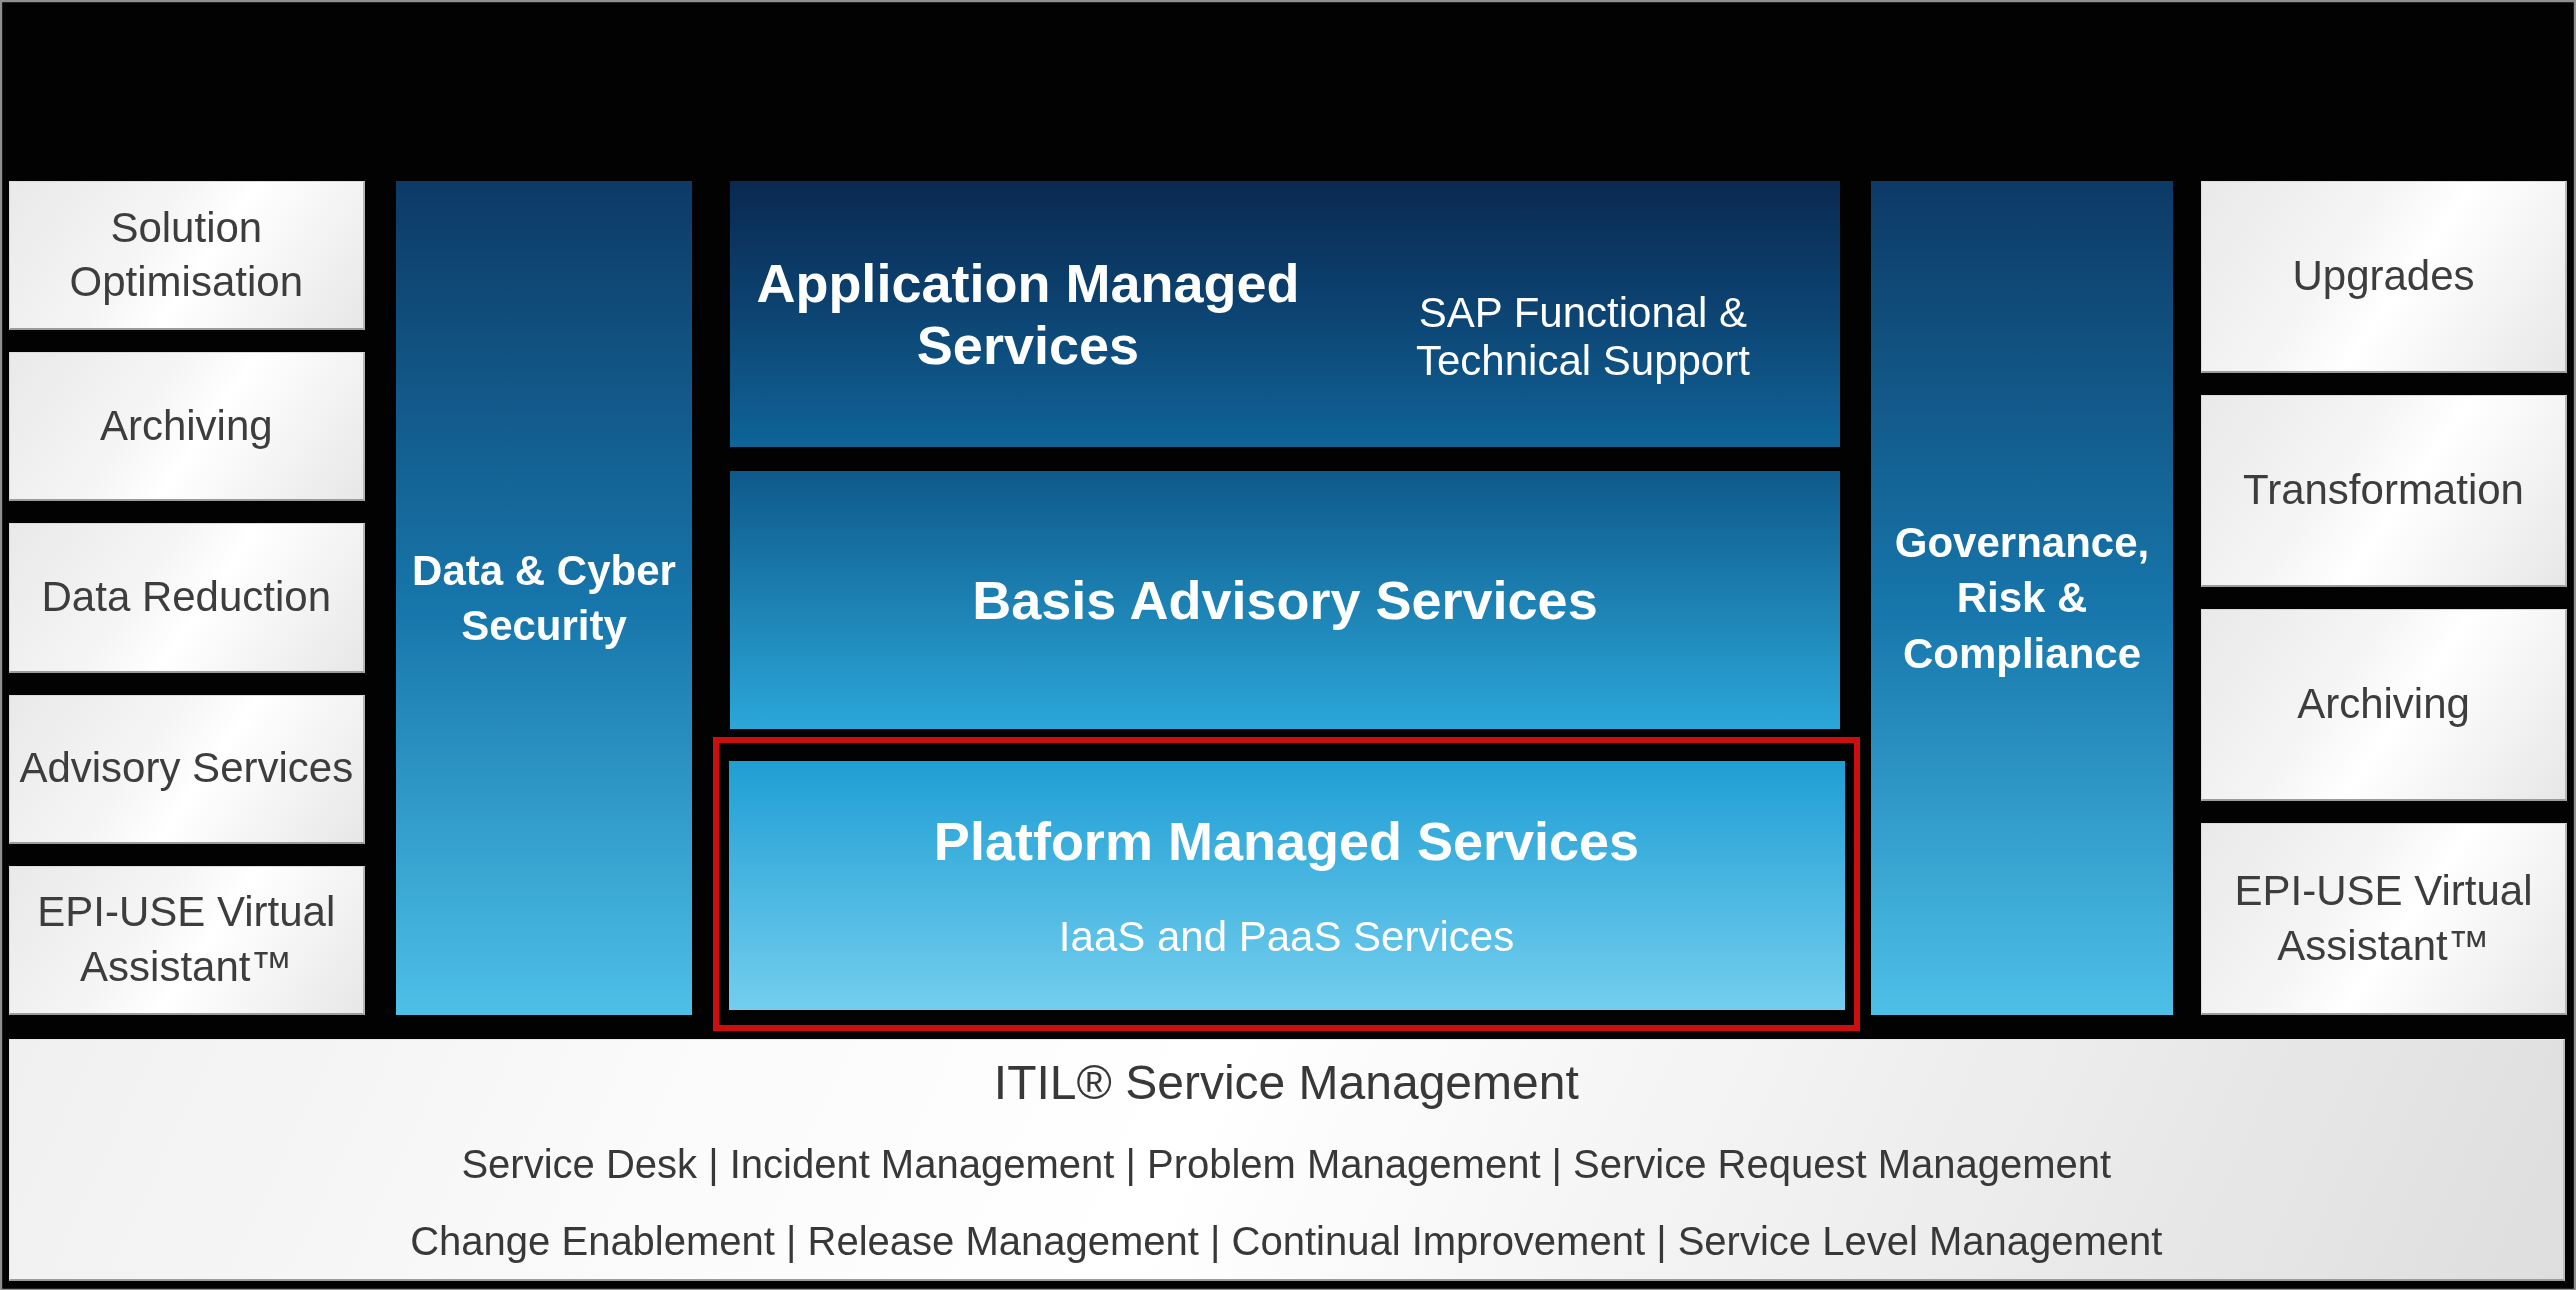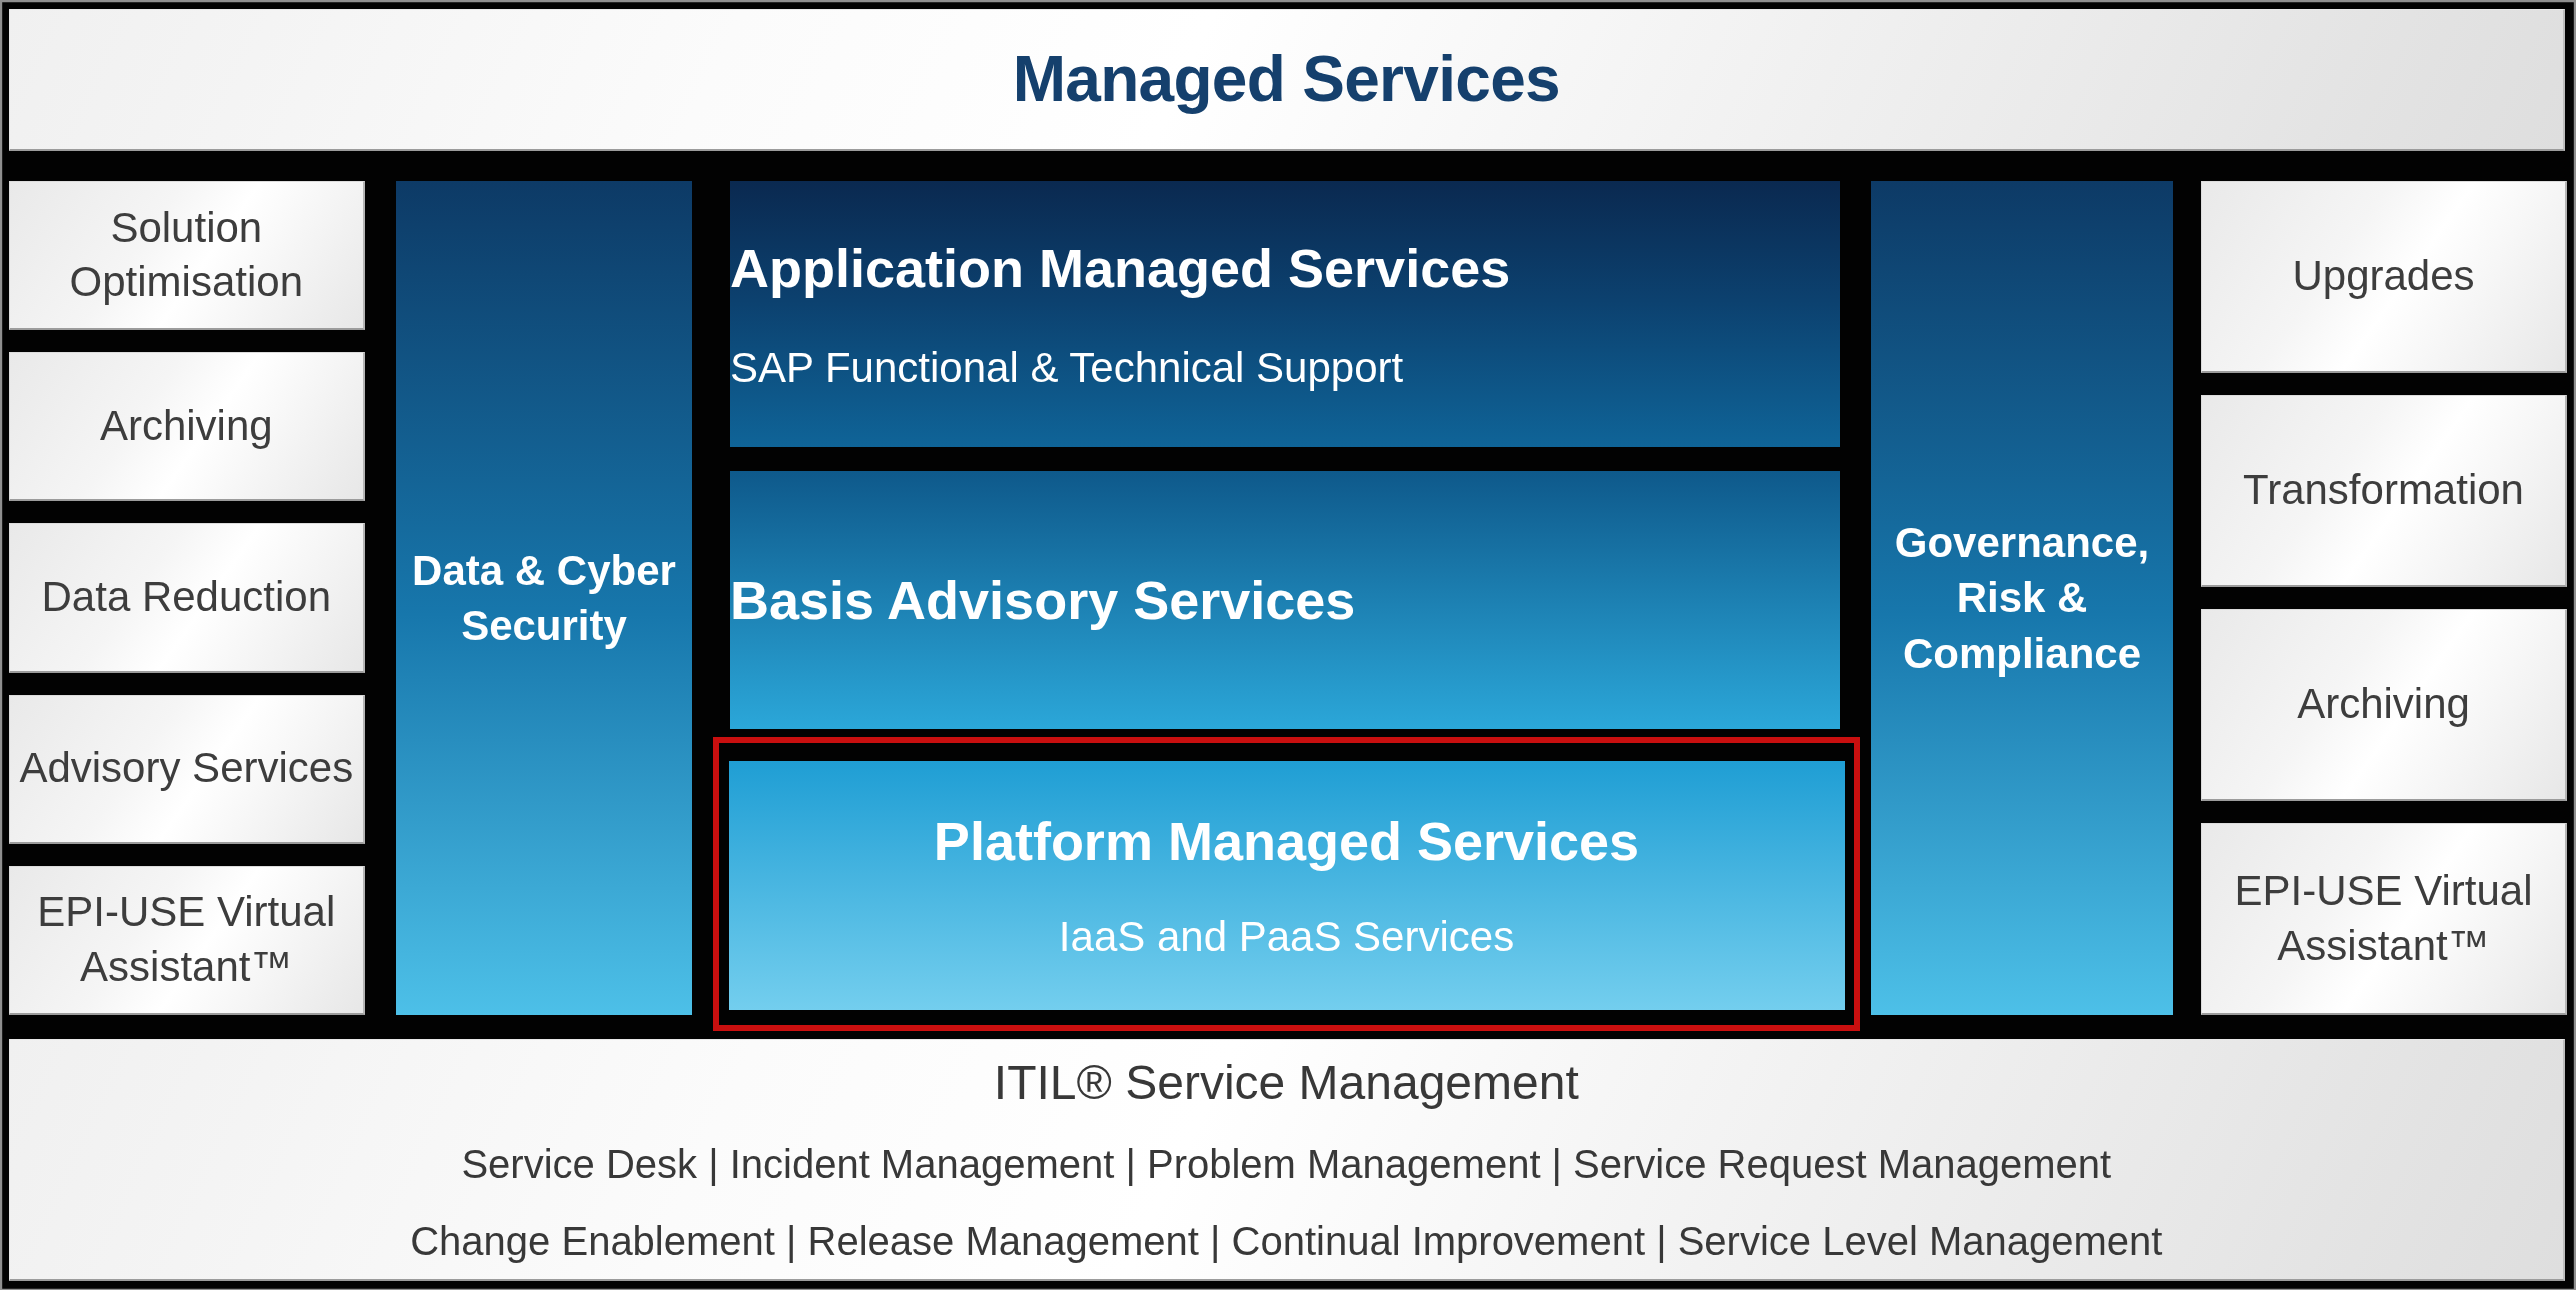--- a/index.html
+++ b/index.html
@@ -58,21 +58,21 @@
     display:flex;align-items:center;justify-content:center;
     text-align:center;font-size:42px;font-weight:600;line-height:1.32;
     padding:0 10.2px;box-sizing:border-box;
   }
   #bar-left{left:396px;width:296px;}
   #bar-right{left:1871px;width:302px;}
 
   
   .blue-box{
     position:absolute;left:730px;width:1110px;
-    display:flex;flex-direction:column;align-items:flex-start;justify-content:center;
+    display:flex;flex-direction:row;align-items:center;justify-content:center;
     text-align:center;color:#fff;box-sizing:border-box;
   }
   #app-box{top:181px;height:266px;background:linear-gradient(180deg,#0a2950 0%,#0c416f 45%,#0f6498 100%);}
   #basis-box{top:471px;height:258px;background:linear-gradient(180deg,#0e598b 0%,#2ba7d9 100%);}
   .blue-title{font-size:54px;font-weight:700;}
   .blue-sub{font-size:42px;font-weight:400;margin-top:45px;}
 
   
   #platform-frame{
     position:absolute;left:713px;top:737px;width:1147px;height:294px;
@@ -85,23 +85,20 @@
     display:flex;flex-direction:column;align-items:center;justify-content:center;
     text-align:center;color:#fff;
   }
   #platform-box .blue-sub{margin-top:41px;}
 </style>
 </head>
 <body>
 
 <div class="canvas">
 
-  <div id="header" class="band">
-    <h1 class="main-title">Managed Services</h1>
-  </div>
 
   <div id="left-col" class="col">
     <div class="gray-box">Solution Optimisation</div>
     <div class="gray-box">Archiving</div>
     <div class="gray-box">Data Reduction</div>
     <div class="gray-box">Advisory Services</div>
     <div class="gray-box">EPI-USE Virtual Assistant™</div>
   </div>
 
   <div id="bar-left" class="bar">

